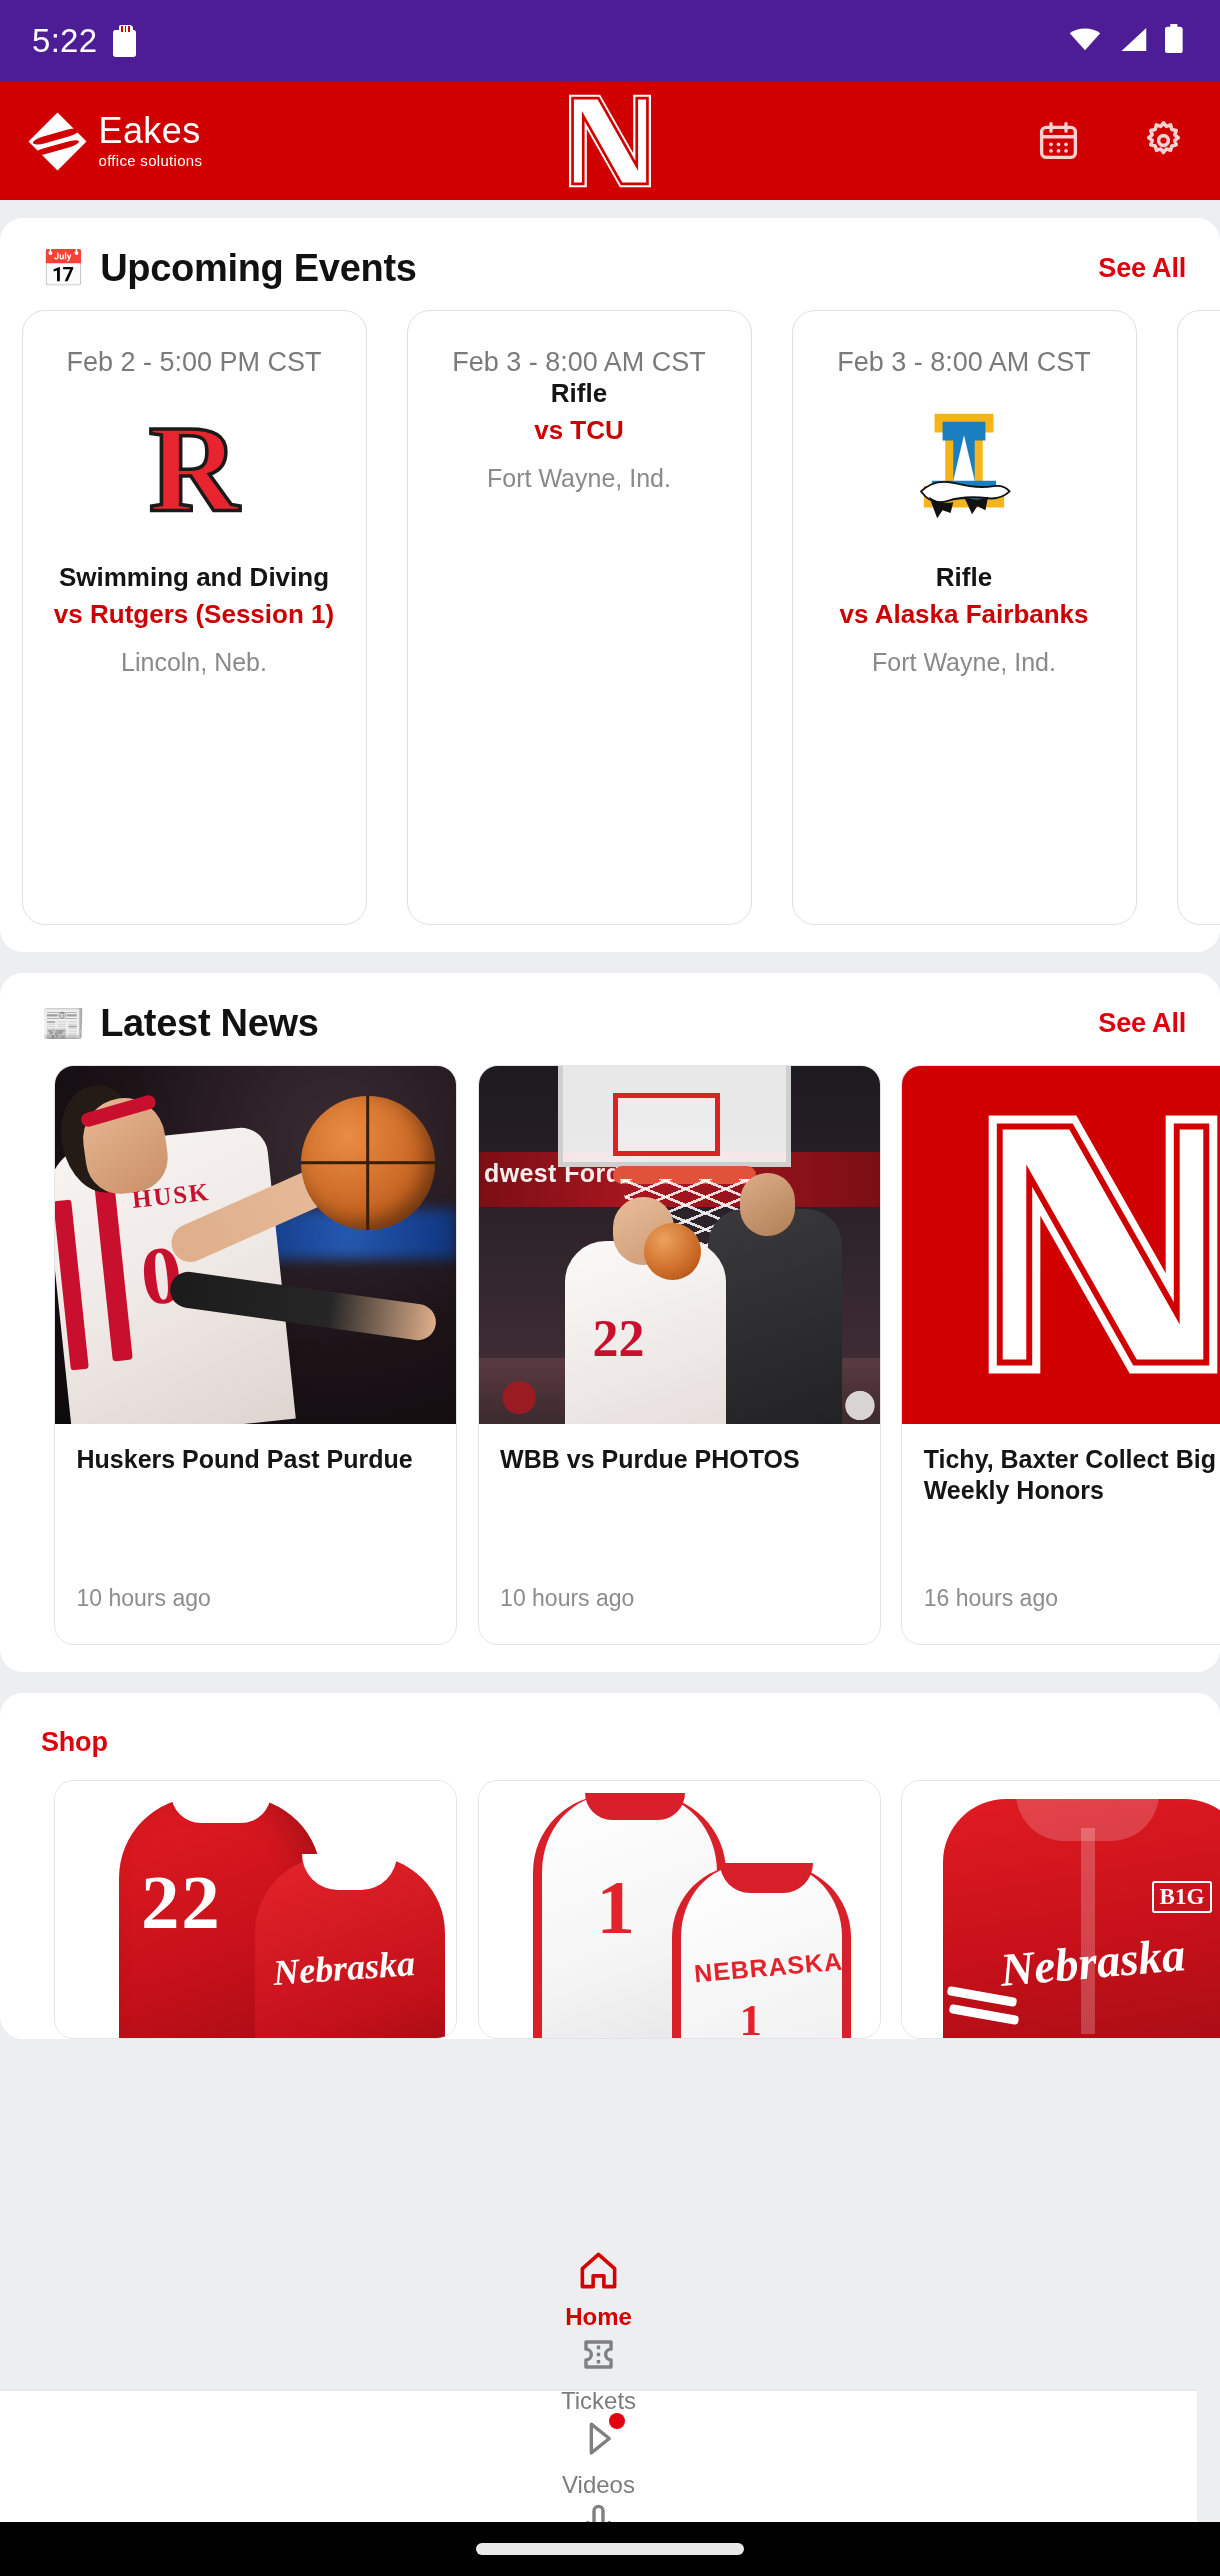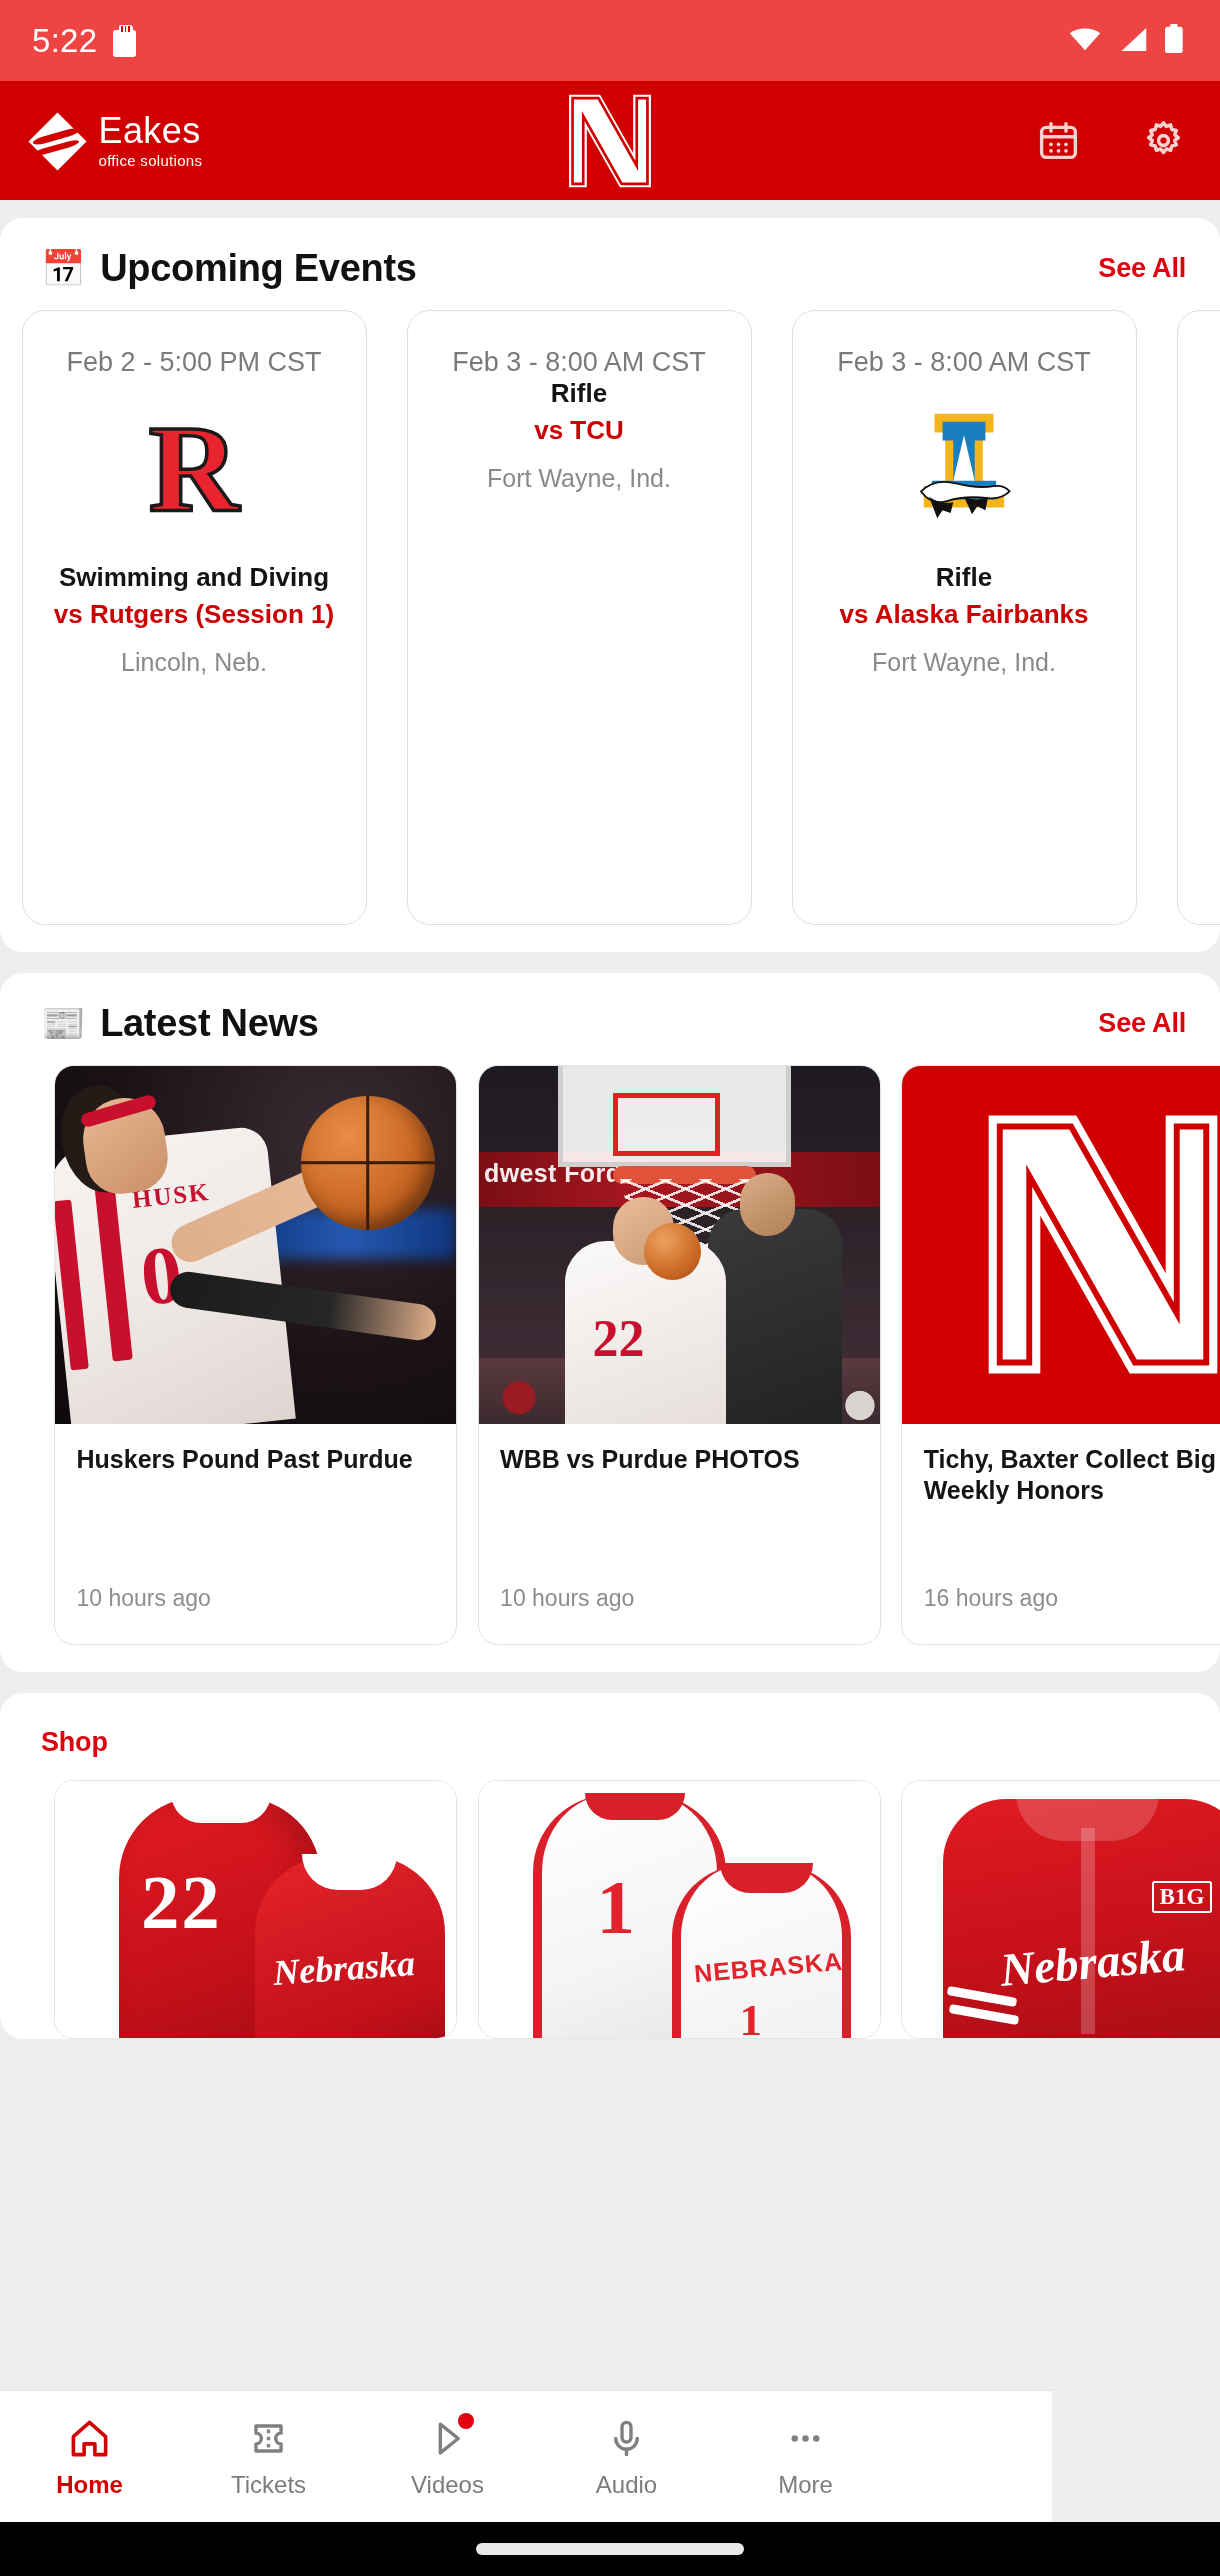--- a/index.html
+++ b/index.html
@@ -15,21 +15,21 @@
     height: 2576px;
     position: relative;
     display: flex;
     flex-direction: column;
     background: #eceef0;
   }
 
   
   .status-bar {
     height: 81px;
-    background: #ef4444;
+    background: #4c1d95;
     display: flex;
     align-items: center;
     justify-content: space-between;
     padding: 0 36px 0 32px;
     flex: 0 0 auto;
   }
   .status-left { display: flex; align-items: center; gap: 16px; }
   .status-time {
     color: #ffffff;
     font-size: 33px;
@@ -512,27 +512,28 @@
   }
   .sj3 .cuff2 {
     position:absolute; left:47px; top:229px; width:70px; height:9px;
     background:#fff; border-radius:3.6px; transform: rotate(10deg);
   }
 
   
   .bottom-nav {
     position:absolute;
     left:0; bottom:54px;
-    width:1052px;
+    width:1197px;
     height:132px;
     background:#ffffff;
     display:flex;
     align-items:center;
-    justify-content:flex-start;
+    justify-content:center;
     border-top:0.9px solid #e5e5e5;
+    flex-direction:column;
   }
   .nav-item {
     display:flex; flex-direction:column; align-items:center;
     justify-content:center; gap:9px; width:179px; position:relative;
   }
   .nav-icon { height:47px; display:flex; align-items:center; justify-content:center; position:relative; }
   .nav-label { font-size:24px; color:#7c7c7c; }
   .nav-item.active .nav-label { color:#d40000; font-weight:bold; }
   .nav-badge {
     position:absolute; right:-5.4px; top:-1.8px;

